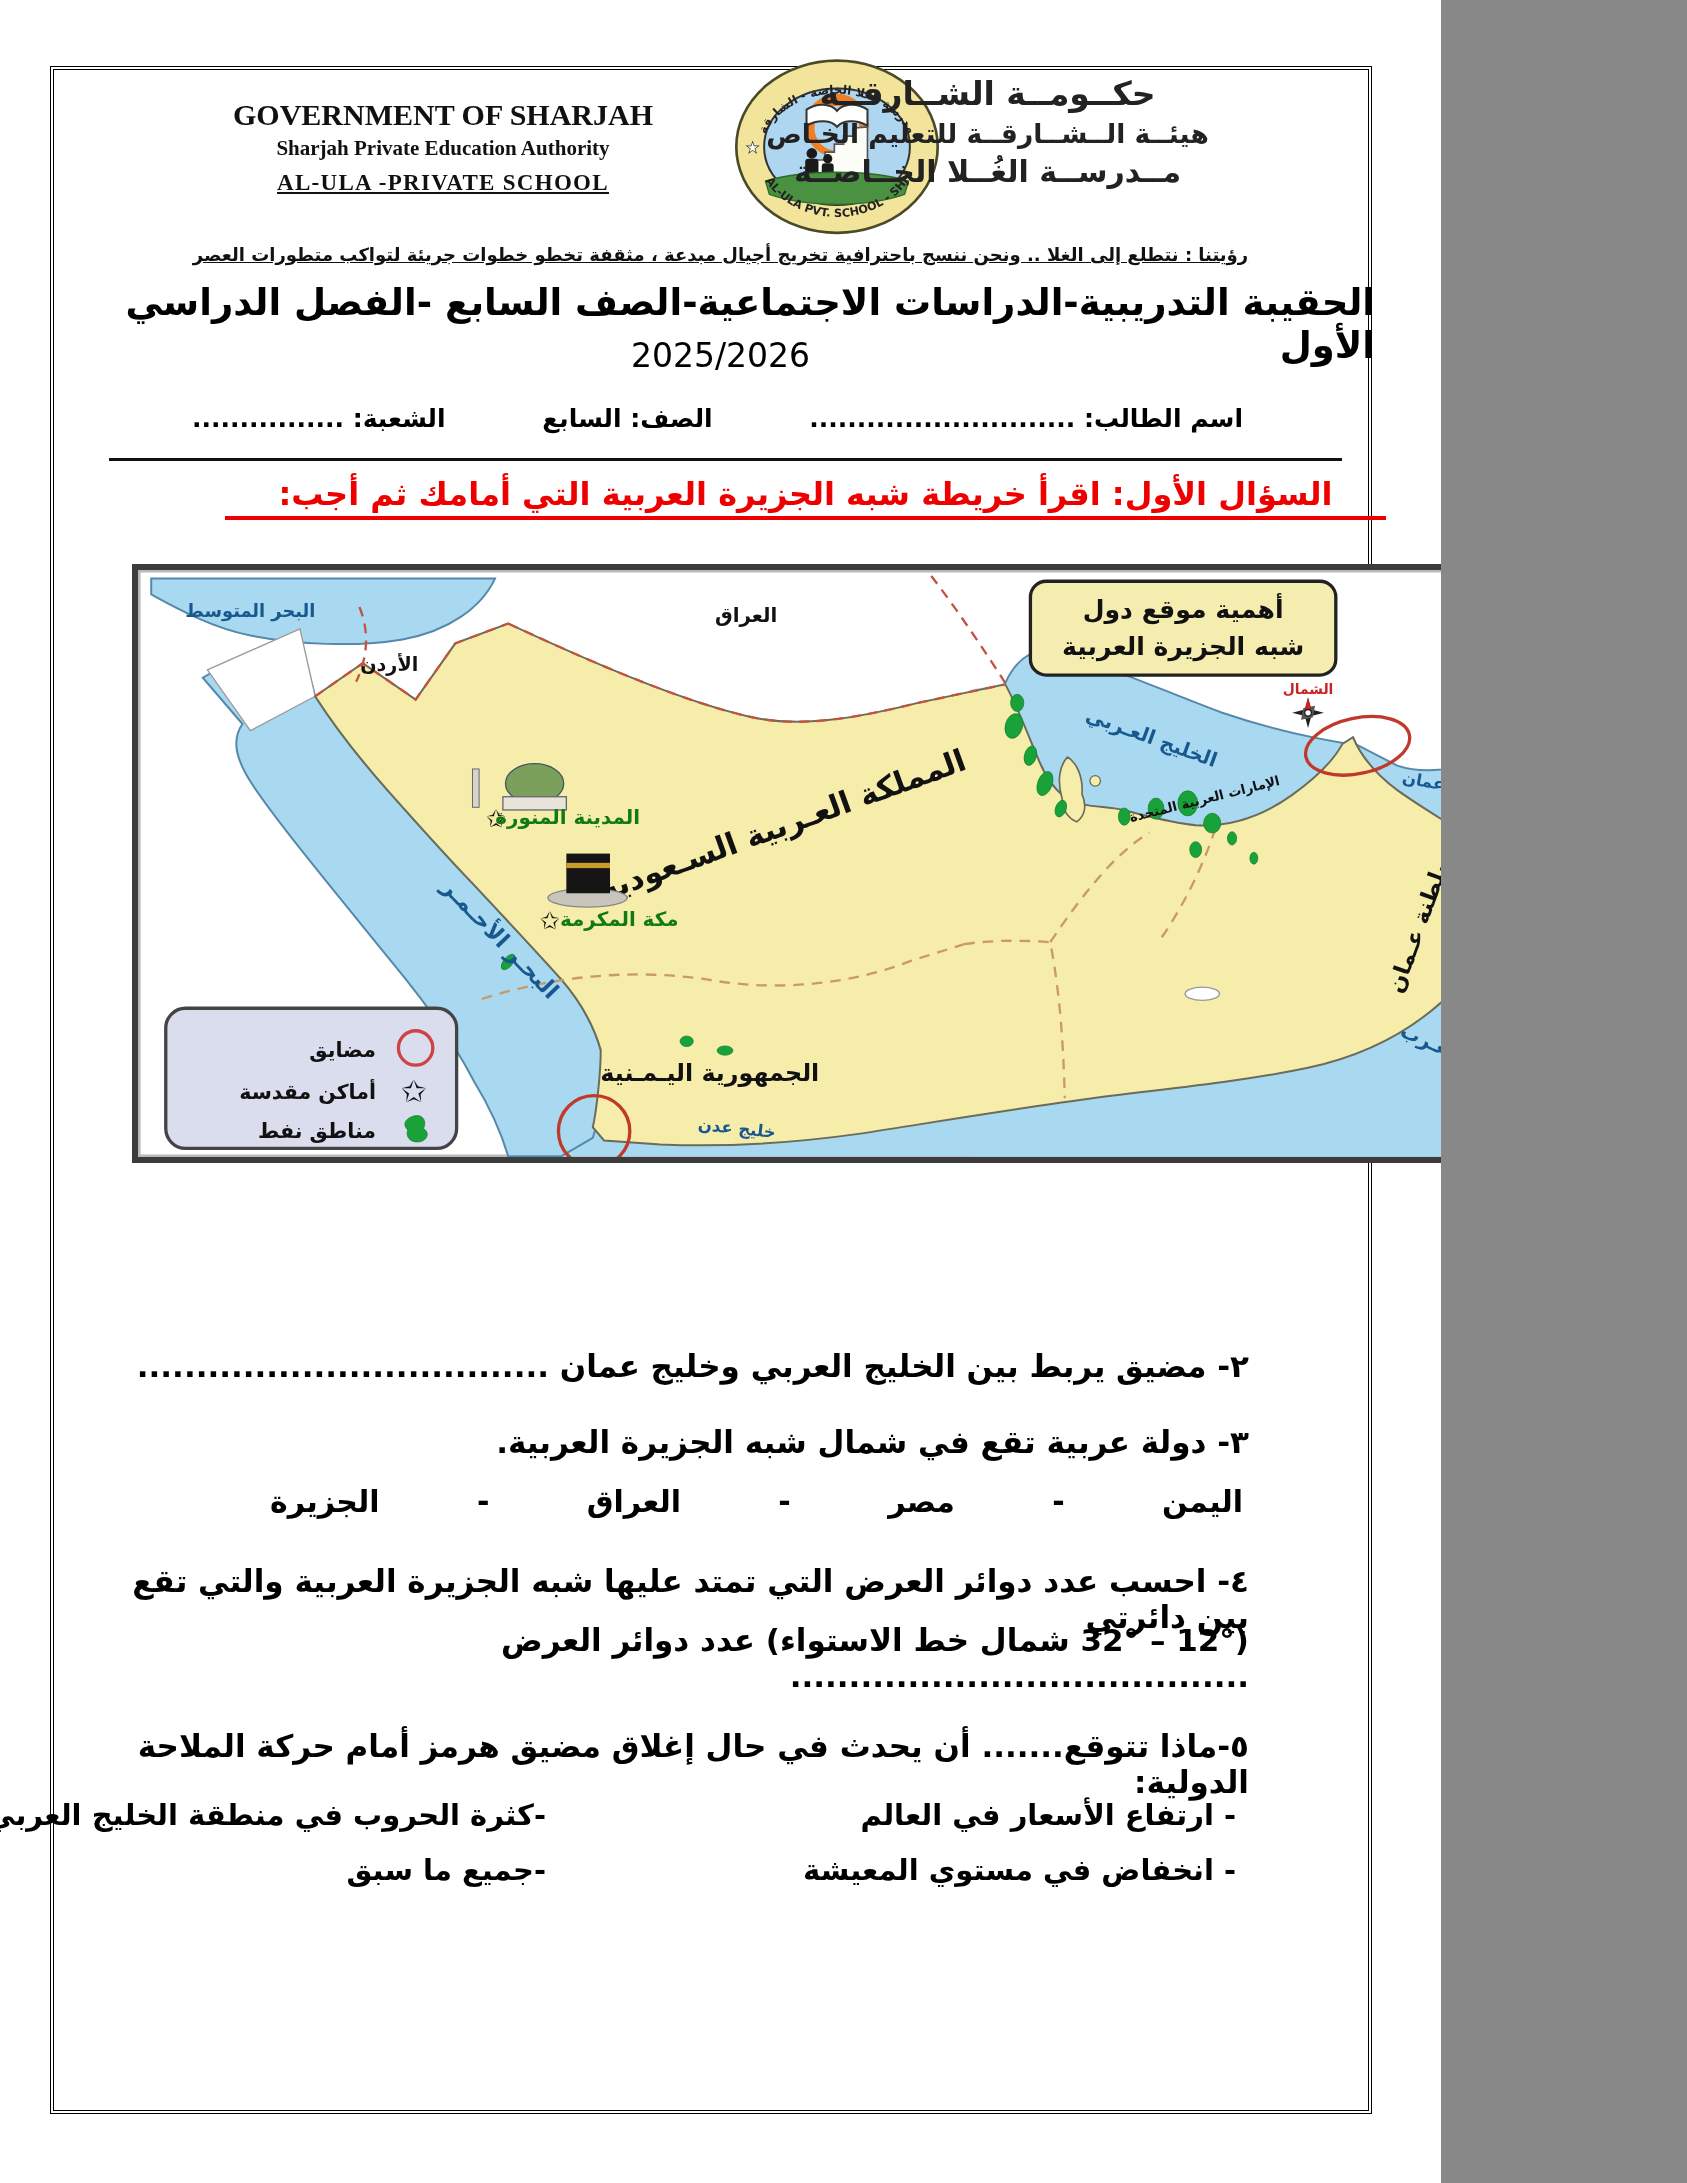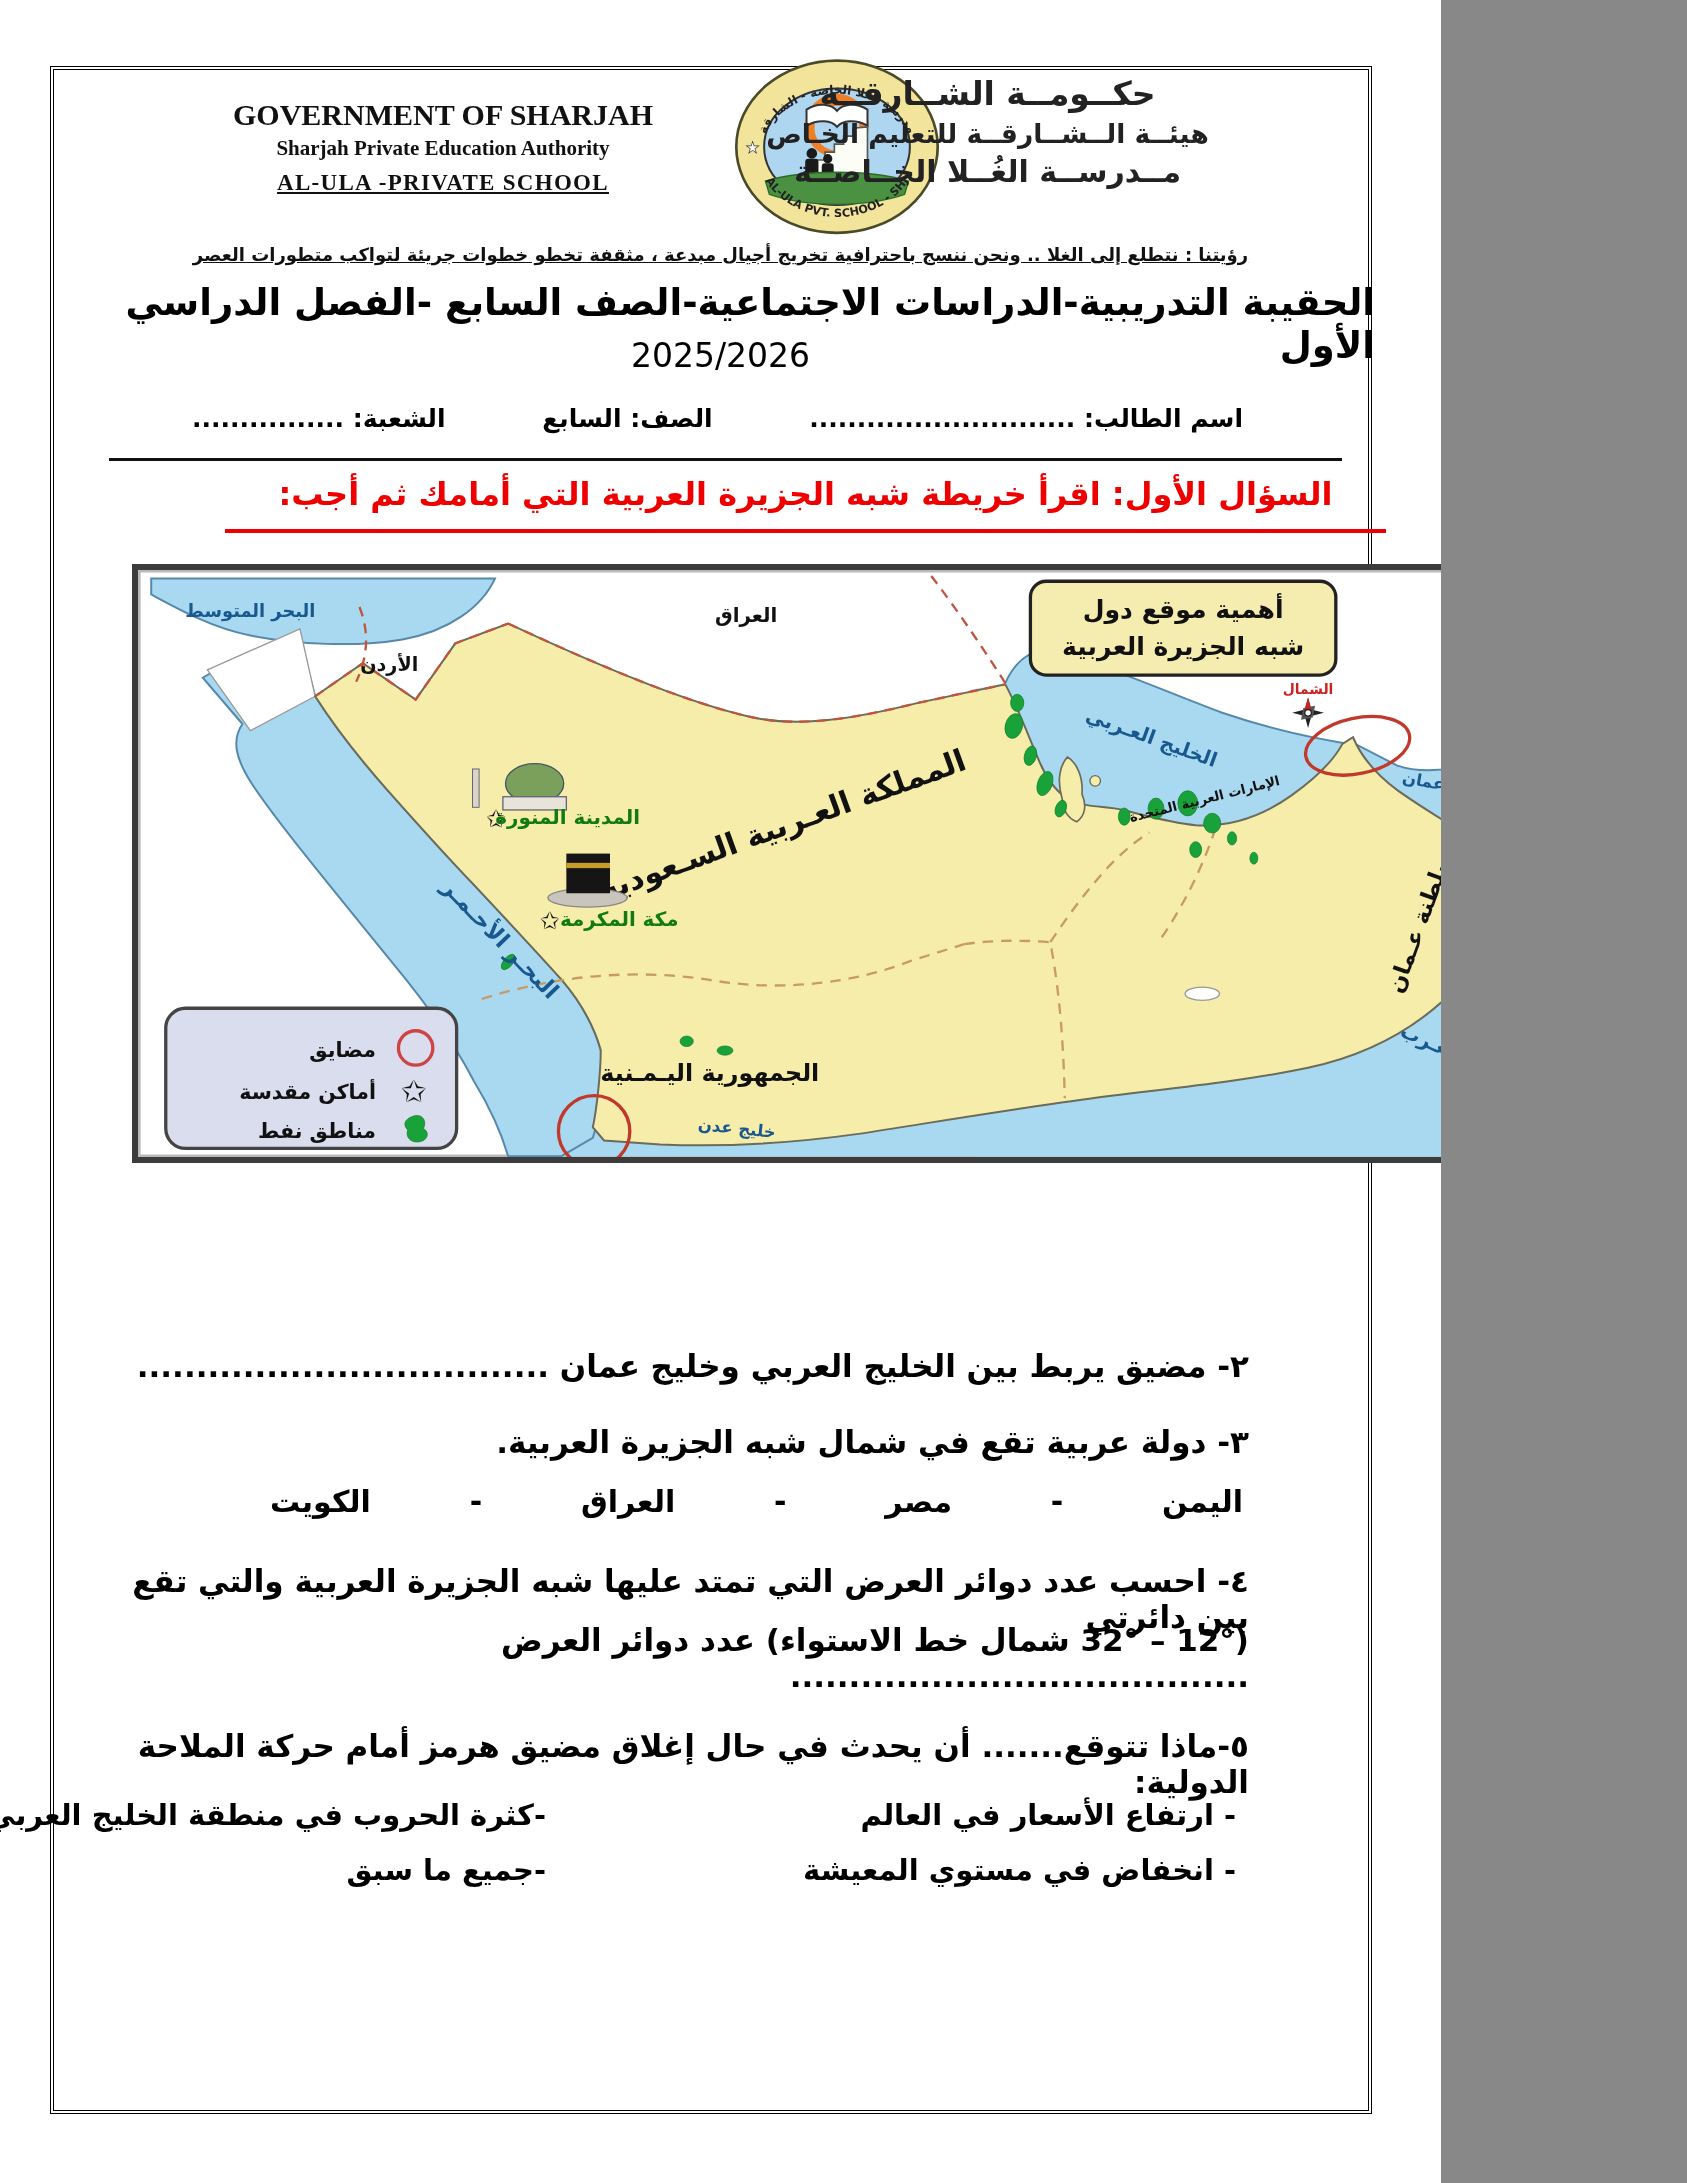--- a/index.html
+++ b/index.html
@@ -27,21 +27,21 @@
             text-decoration:underline;margin-top:12px; }
   .title1 { position:absolute; left:66px; right:66px; top:281px; direction:rtl;
             text-align:right; font-size:37px; font-weight:900; color:#000; }
   .title2 { position:absolute; left:66px; right:66px; top:336px; text-align:center;
             font-size:33px; font-weight:normal; color:#000; }
   .student-row { position:absolute; left:192px; right:198px; top:404px; direction:rtl;
             display:flex; justify-content:space-between; font-size:25px; font-weight:bold; }
   .sepline { position:absolute; left:109px; right:99px; top:458px; border-top:3.3px solid #111; }
   .heading-red { position:absolute; left:225px; width:1161px; top:475px; direction:rtl;
             text-align:center; font-size:32px; font-weight:900; color:#ef0000;
-            padding-bottom:16px; border-bottom:4.6px solid #ef0000; }
+            padding-bottom:3px; border-bottom:4.6px solid #ef0000; }
   .map-box { position:absolute; left:132px; top:564px; width:1424px; height:599px;
             border:6px solid #3c3c3c; box-shadow: inset 0 0 0 2.6px #b9b9b9; background:#fff; }
   .map-box svg { display:block; width:100%; height:100%; }
   .qline { position:absolute; left:132px; right:192px; direction:rtl; text-align:right;
             font-size:31px; font-weight:bold; color:#000; }
   .q1 { top:1225px; } .q2 { top:1348px; } .q3 { top:1424px; }
   .q3opts { position:absolute; right:198px; top:1484px; width:973px; display:flex;
             direction:rtl; justify-content:space-between; font-size:30px; font-weight:bold; }
   .q4a { top:1563px; } .q4b { top:1622px; } .q5 { top:1728px; }
   .q5opts { position:absolute; right:205px; top:1798px; width:1290px; display:grid;
@@ -249,21 +249,21 @@
 
   <div class="qline q2">٢- مضيق يربط بين الخليج العربي وخليج عمان ...................................</div>
   <div class="qline q3">٣- دولة عربية تقع في شمال شبه الجزيرة العربية.</div>
   <div class="q3opts">
     <span>اليمن</span>
     <span>-</span>
     <span>مصر</span>
     <span>-</span>
     <span>العراق</span>
     <span>-</span>
-    <span>الكويت</span>
+    <span>الجزيرة</span>
   </div>
   <div class="qline q4a">٤- احسب عدد دوائر العرض التي تمتد عليها شبه الجزيرة العربية والتي تقع بين دائرتي</div>
   <div class="qline q4b">(12° – 32° شمال خط الاستواء) عدد دوائر العرض .......................................</div>
   <div class="qline q5">٥-ماذا تتوقع....... أن يحدث في حال إغلاق مضيق هرمز أمام حركة الملاحة الدولية:</div>
   <div class="q5opts">
     <span>- ارتفاع الأسعار في العالم</span>
     <span>-كثرة الحروب في منطقة الخليج العربي</span>
     <span>- انخفاض في مستوي المعيشة</span>
     <span>-جميع ما سبق</span>
   </div>

